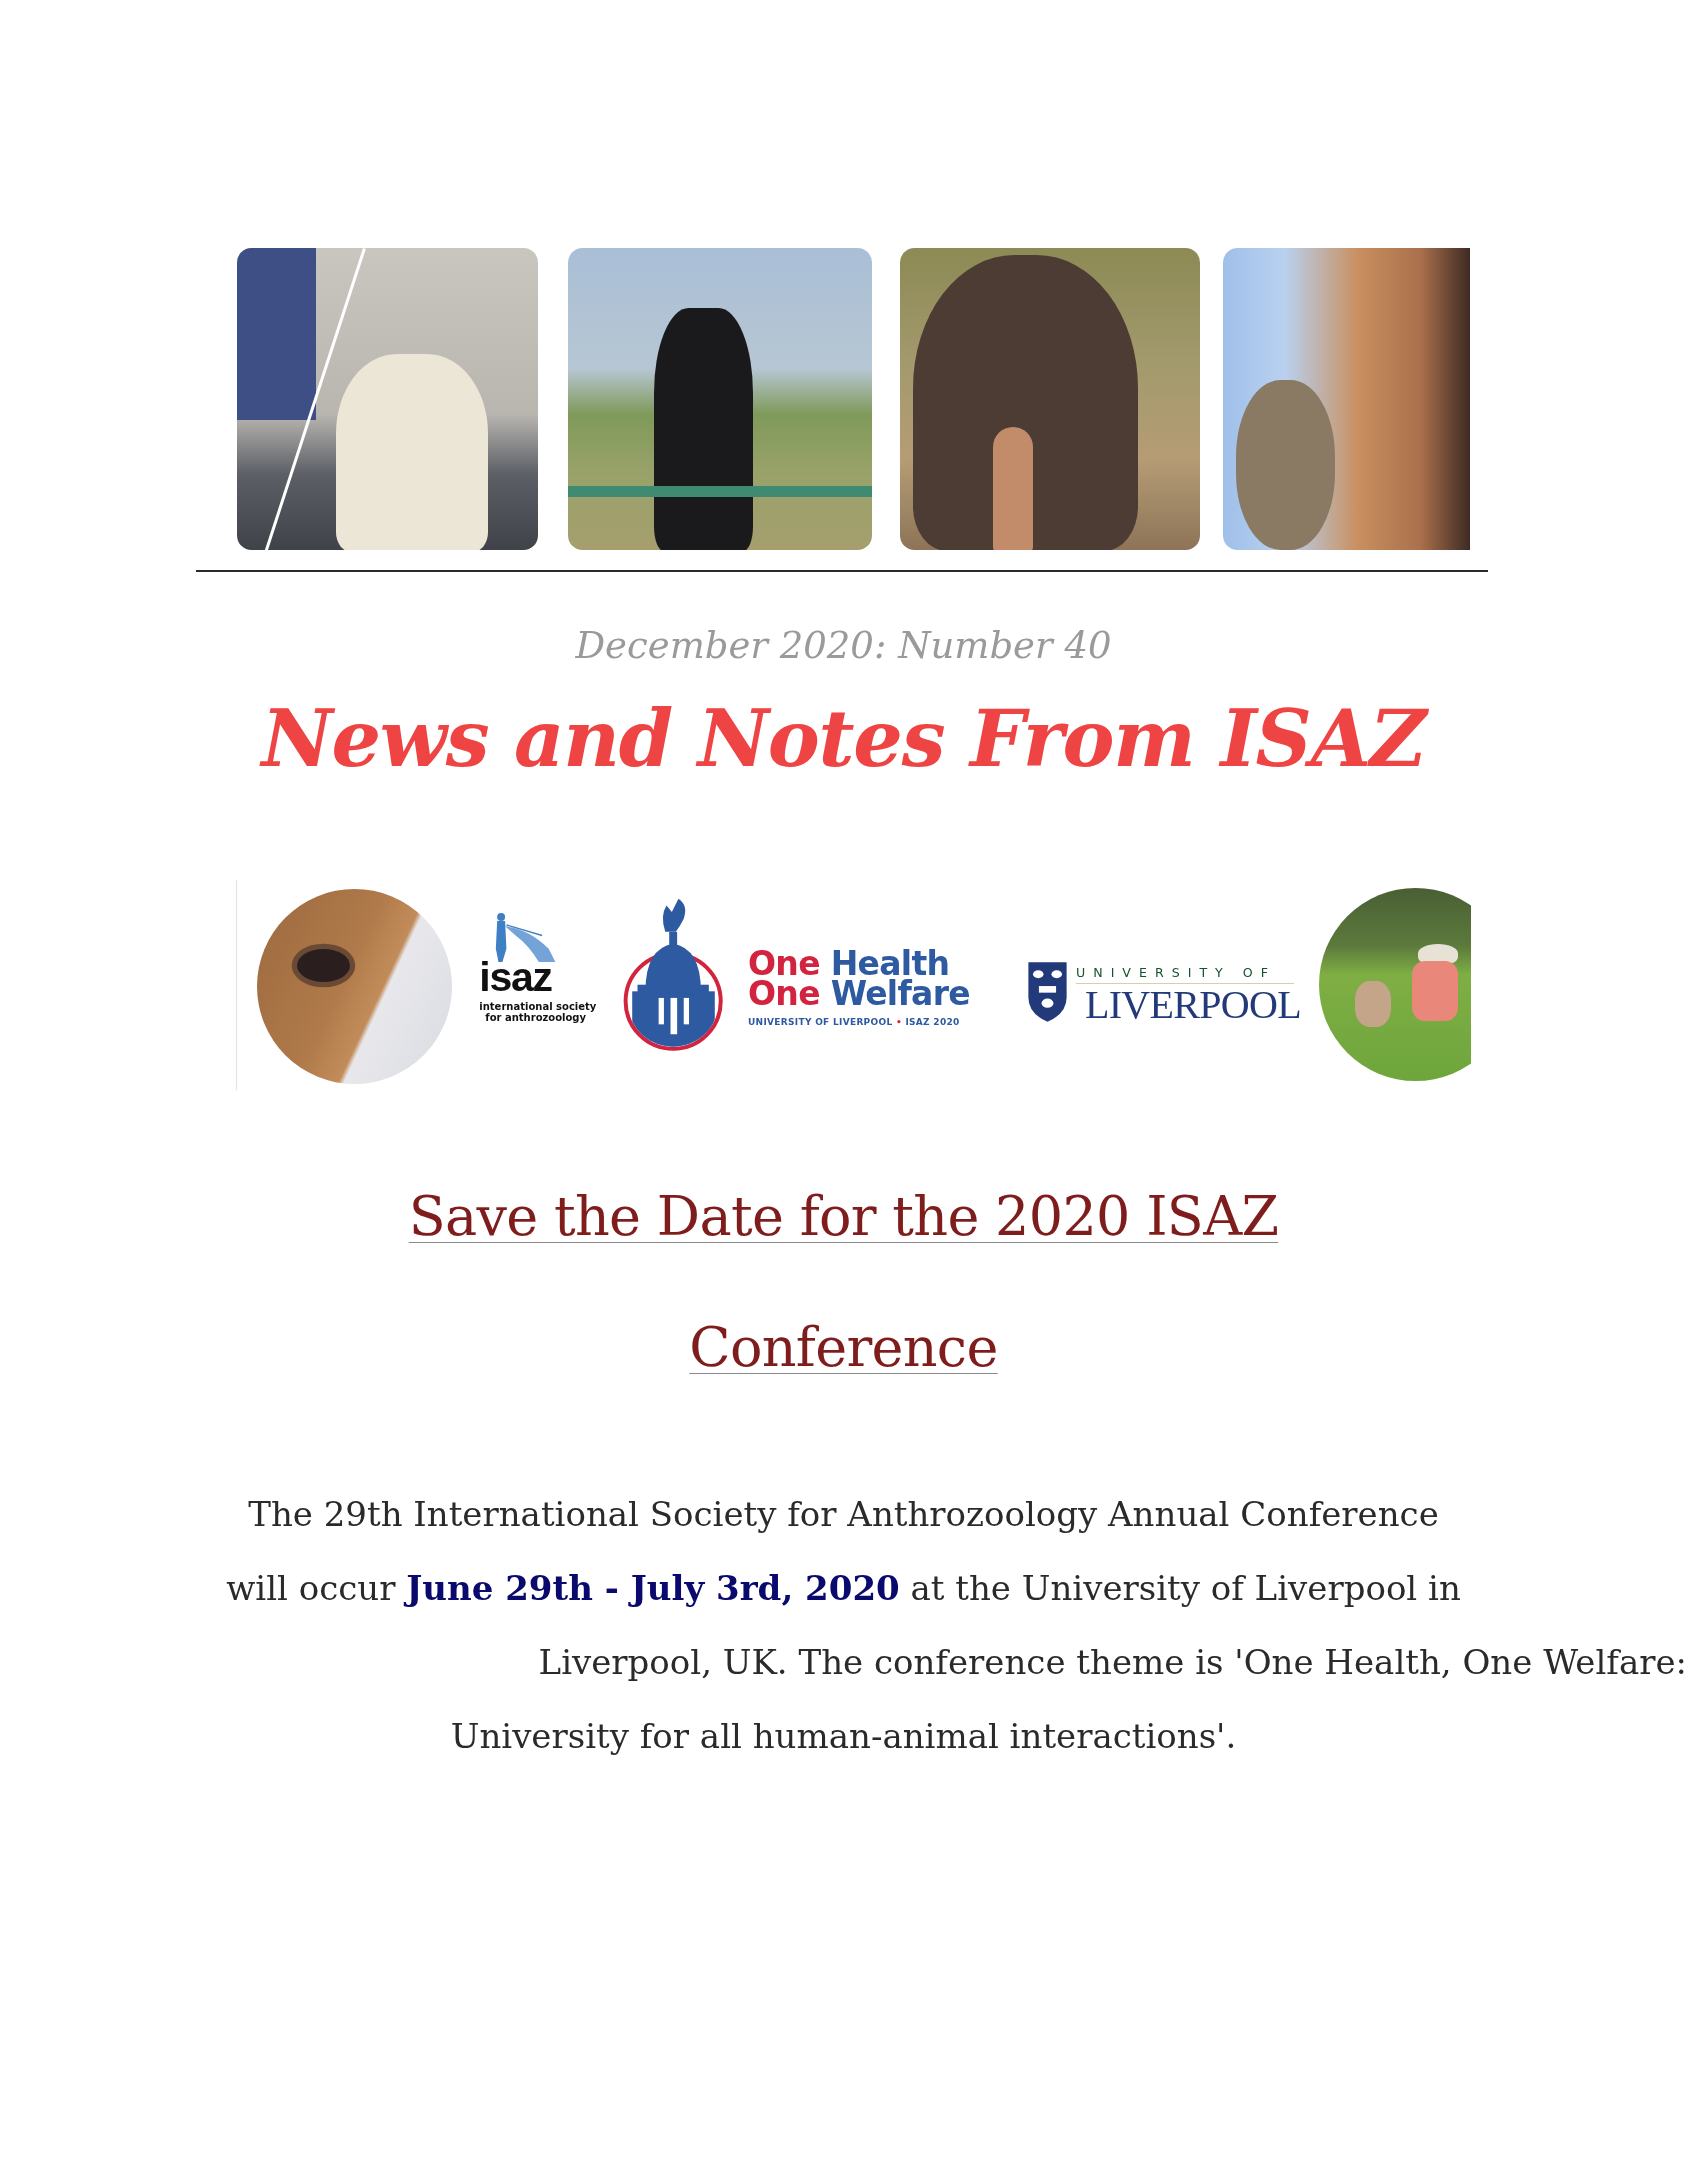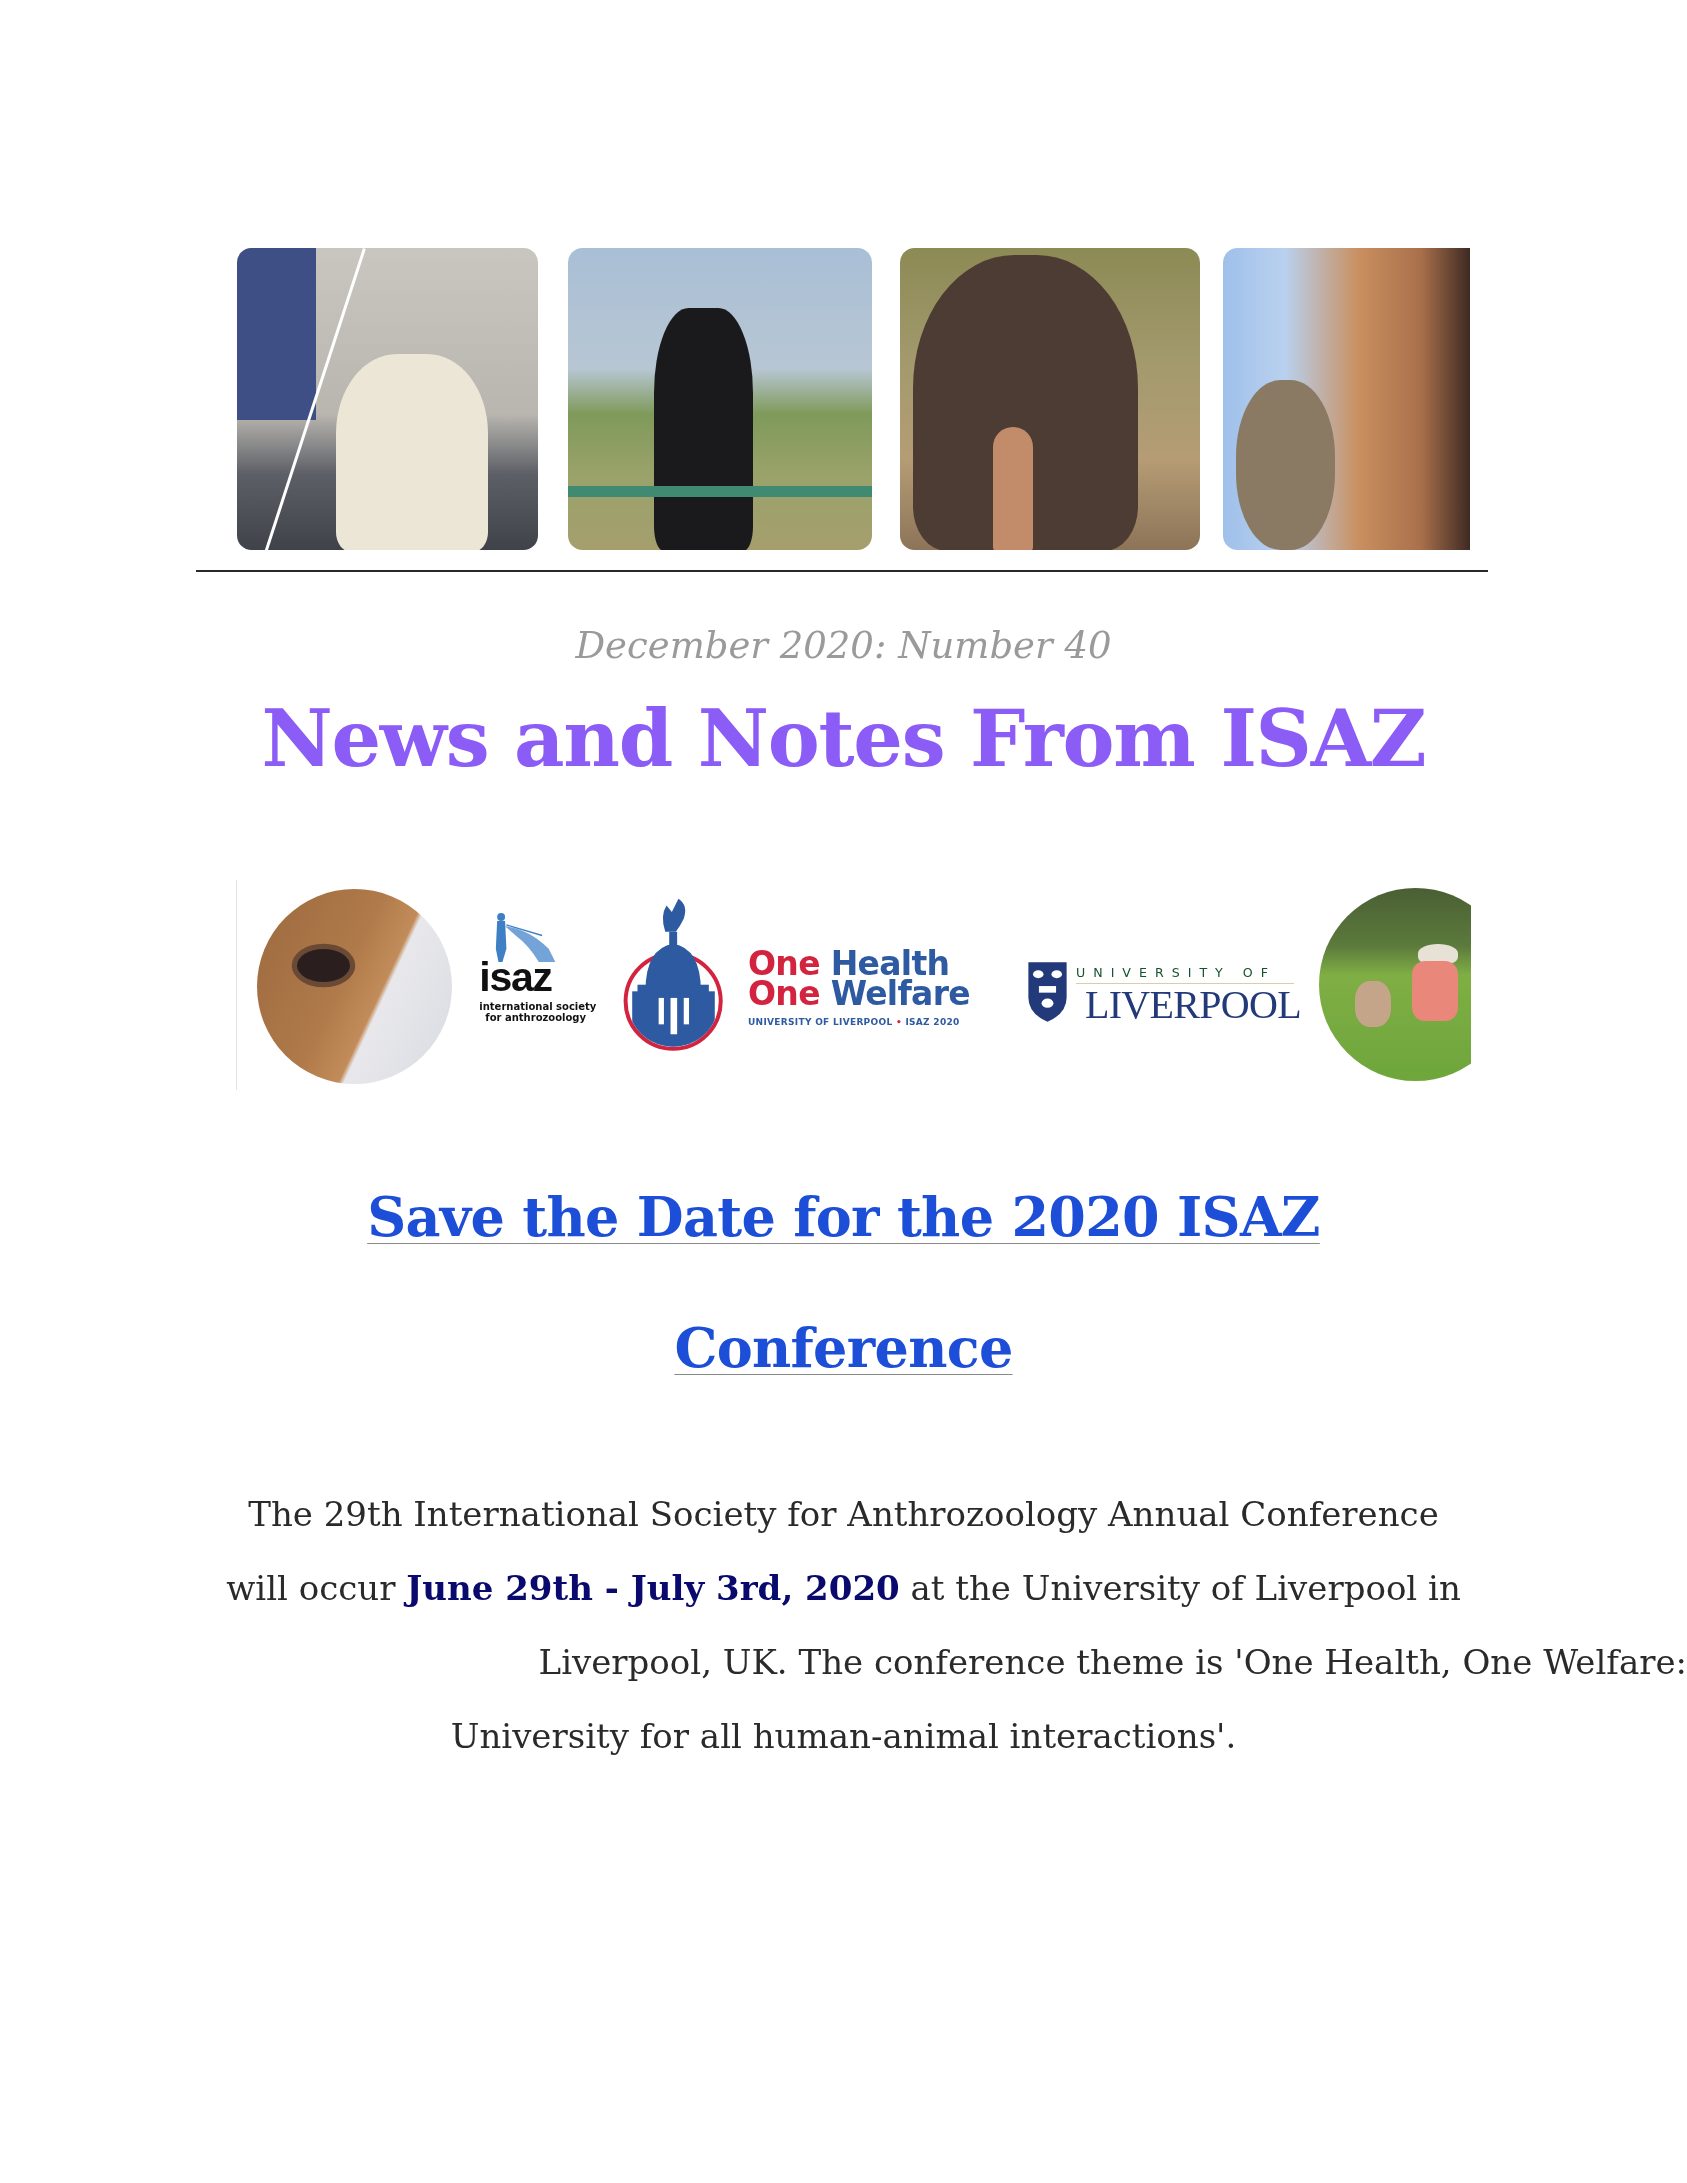--- a/index.html
+++ b/index.html
@@ -18,21 +18,21 @@
   #photo-cat { left: 1223px; width: 247px; border-radius: 14.6px 0 0 14.6px;
     background: linear-gradient(90deg, #9fc0ea 0%, #b9d1ef 25%, #c98f5f 55%, #a9704c 80%, #3e2a23 100%); }
 
   
   #header-rule { left: 196px; top: 570px; width: 1292px; height: 2px; background: #2a2a2a; }
 
   
   #issue-subtitle { left: 0; width: 1687px; top: 623px; text-align: center;
     font-family: "DejaVu Serif", serif; font-style: italic; font-size: 37px; color: #9a9a9a; line-height: 46px; }
   #newsletter-title { left: 0; width: 1687px; top: 696px; text-align: center;
-    font-family: "DejaVu Serif", serif; font-weight: bold; font-size: 78px; color: #8b5cf6; line-height: 86px; letter-spacing: -1.3px; }
+    font-family: "DejaVu Serif", serif; font-weight: bold; font-size: 78px; color: #ef4444; line-height: 86px; letter-spacing: -1.3px; font-style: italic; }
 
   
   #banner-left-line { left: 236px; top: 880px; width: 1.3px; height: 210px; background: #e2e2e2; }
   .circle { position: absolute; border-radius: 50%; overflow: hidden; }
   #horse-eye-circle { left: 257px; top: 889px; width: 195px; height: 195px;
     background: linear-gradient(115deg, #9c6a3f 0%, #b07a4a 45%, #c28c5a 60%, #e8e8ec 62%, #d9dbe1 100%); }
   #horse-eye-circle .eye { position: absolute; left: 40px; top: 60px; width: 53px; height: 33px; border-radius: 50%; background: #2a1f1e; box-shadow: 0 0 0 5.3px #6a4a35; }
   #boy-cat-circle-wrap { left: 1319px; top: 888px; width: 152px; height: 193px; overflow: hidden; }
   #boy-cat-circle { left: 0; top: 0; width: 193px; height: 193px;
     background: linear-gradient(180deg, #4a5f34 0%, #5c7a3c 30%, #7fae44 45%, #6ea63c 100%); }
@@ -58,21 +58,21 @@
   #ohow-sub { font-family: "DejaVu Sans", sans-serif; font-weight: bold; font-size: 9px; color: #2d5aa0; margin-top: 8px; letter-spacing: 0.3px; white-space: nowrap; }
   #ohow-sub .dot { color: #d3243f; }
 
   
   #uol-shield { left: 1027px; top: 961px; width: 41px; height: 62px; }
   #uol-univ { left: 1076px; top: 965px; width: 218px; font-family: "DejaVu Sans", sans-serif; font-size: 12.6px; letter-spacing: 8px; color: #14532d; white-space: nowrap; }
   #uol-rule { left: 1076px; top: 983px; width: 218px; height: 1.3px; background: #d8cfa8; }
   #uol-liverpool { left: 1085px; top: 986px; font-family: "Liberation Serif", serif; font-size: 40px; color: #233a7a; letter-spacing: -0.7px; white-space: nowrap; line-height: 37px; }
 
   
-  .section-heading { left: 0; width: 1687px; text-align: center; font-family: "DejaVu Serif", serif; font-size: 54px; color: #1d4ed8; line-height: 66px; letter-spacing: -0.7px; font-weight: bold; }
+  .section-heading { left: 0; width: 1687px; text-align: center; font-family: "DejaVu Serif", serif; font-size: 54px; color: #7f1d1d; line-height: 66px; letter-spacing: -0.7px; }
   .section-heading span { text-decoration: underline; text-decoration-color: #8a8a8a; text-decoration-thickness: 1.3px; text-underline-offset: 6.6px; }
   #section-heading-line-1 { top: 1184px; }
   #section-heading-line-2 { top: 1315px; }
 
   
   .para-line { left: 0; width: 1687px; text-align: center; font-family: "DejaVu Serif", serif; font-size: 34px; color: #2a2a2a; white-space: nowrap; line-height: 40px; }
   #para-line-1 { top: 1494px; }
   #para-line-2 { top: 1568px; }
   #para-line-3 { top: 1642px; text-align: right; }
   #para-line-4 { top: 1716px; }

